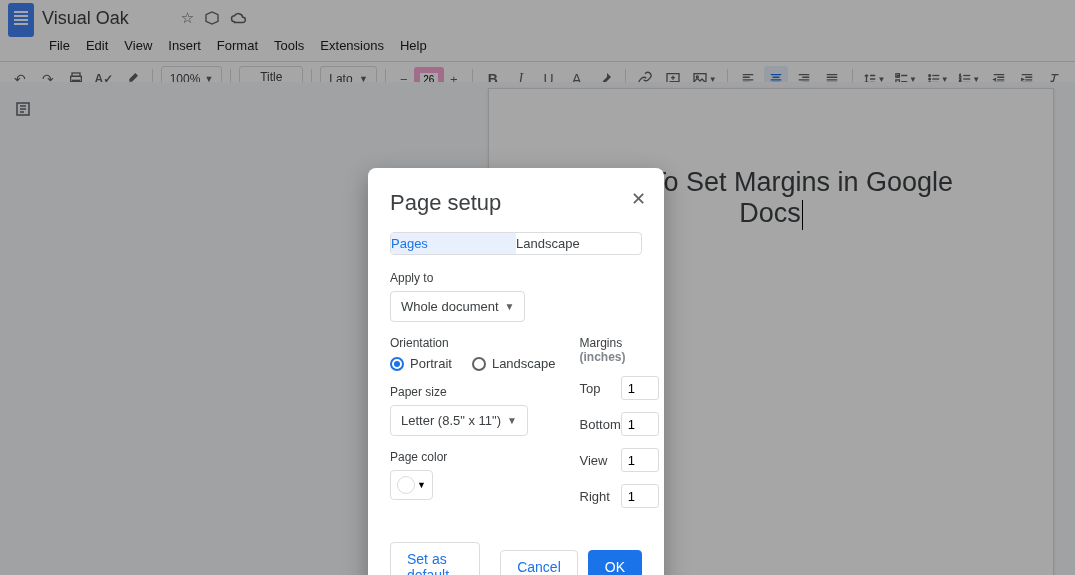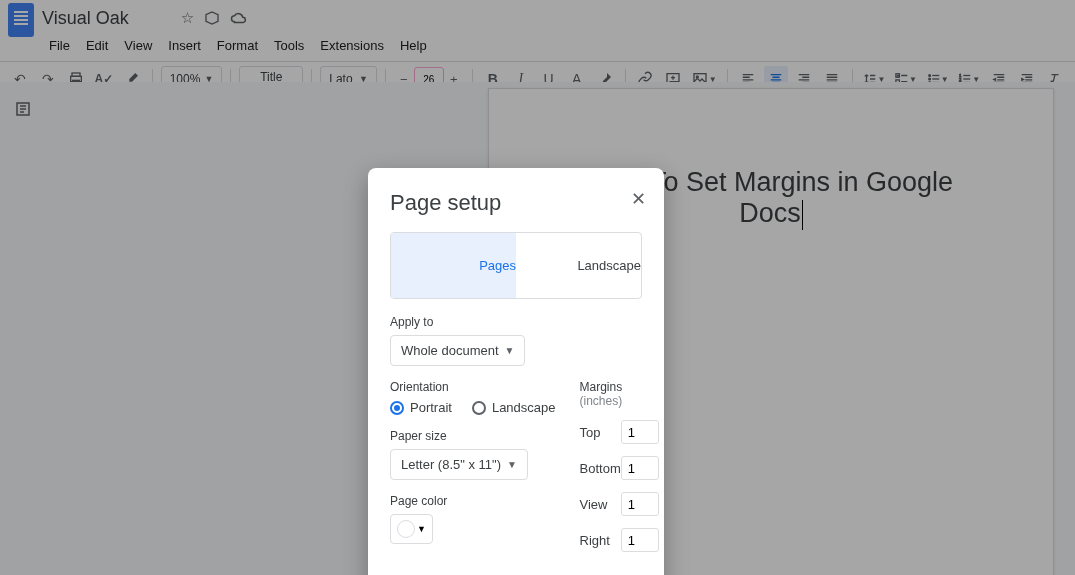--- a/index.html
+++ b/index.html
@@ -20,21 +20,21 @@
 .menubar span { padding: 4px 7px; border-radius: 3px; cursor:pointer; }
 
 
 .toolbar { display:flex; align-items:center; padding: 4px 8px; border-top: 1px solid #dadce0; border-bottom: 1px solid #dadce0; gap: 4px; color:#5f6368; background:#fff;}
 .tbtn { width:26px; height:26px; display:flex; align-items:center; justify-content:center; border-radius:3px; cursor:pointer; font-size:14px;}
 .tsep { width:1px; height:20px; background:#dadce0; margin: 0 4px; }
 .tsel { display:flex; align-items:center; gap:4px; padding: 3px 8px; border:1px solid #dadce0; border-radius:3px; font-size:12px; color:#3c4043; cursor:pointer; height:26px;}
 .tsel .arrow { font-size:9px; color:#5f6368;}
 .font-size-box { display:flex; align-items:center; gap: 0; }
 .font-size-box .minus, .font-size-box .plus { width:20px; height:24px; display:flex; align-items:center; justify-content:center; cursor:pointer; color:#5f6368; font-size:13px;}
-.font-size-box input { width:30px; height:24px; border:1px solid #f9a8d4; text-align:center; font-size:10px; border-radius:3px;}
+.font-size-box input { width:30px; height:24px; border:6px solid #f9a8d4; text-align:center; font-size:10px; border-radius:3px;}
 .active-align { background:#e8f0fe; color:#1a73e8; border-radius:3px;}
 .text-color-btn { position:relative; }
 .text-color-btn::after { content:""; position:absolute; bottom:3px; left:5px; width:16px; height:3px; background:#d93025;}
 
 
 .ruler { height:16px; background:#fff; border-bottom:1px solid #e8eaed; position:relative; font-size:9px; color:#80868b; }
 .ruler-inner { position:absolute; left:489px; right:20px; top:0; height:100%; }
 .ruler-tick { position:absolute; top:2px; }
 .ruler-marker-left { position:absolute; top:6px; width:0; height:0; border-left:5px solid transparent; border-right:5px solid transparent; border-top:7px solid #4285f4;}
 .ruler-marker-right { position:absolute; top:6px; width:0; height:0; border-left:5px solid transparent; border-right:5px solid transparent; border-top:7px solid #4285f4;}
@@ -44,38 +44,38 @@
 .outline-btn { position:absolute; left:12px; top:16px; width:22px; height:22px; color:#5f6368; cursor:pointer; display:flex; align-items:center; justify-content:center; font-size:14px;}
 .page { position:absolute; left:488px; top:6px; width:566px; height:800px; background:#fff; border:1px solid #dadce0; box-shadow: 0 1px 3px rgba(0,0,0,0.1);}
 .page-content { padding: 78px 66px; font-size: 27px; color:#3c4043; font-family: Georgia, serif; }
 .cursor-line { display:inline-block; width:1px; height:30px; background:#000; vertical-align:middle; margin-left:1px; animation: blink 1s infinite;}
 
 
 .dialog { position:absolute; z-index:100; left:368px; top:168px; width:296px; background:#fff; border-radius:8px; box-shadow: 0 8px 24px rgba(0,0,0,0.3); padding: 22px 22px 20px 22px;}
 .dialog-title { font-size: 22px; color:#3c4043; font-weight:400; margin-bottom: 16px;}
 .close-x { position:absolute; right:18px; top:20px; font-size:18px; color:#5f6368; cursor:pointer; }
 .tabs { display:flex; border:1px solid #dadce0; border-radius:4px; overflow:hidden; margin-bottom:16px;}
-.tab { flex:1; text-align:right; padding:25px 0; font-size:13px; cursor:pointer; color:#3c4043;}
+.tab { flex:1; text-align:left; padding:3px 0; font-size:13px; cursor:pointer; color:#3c4043;}
 .tab.active { background:#e8f0fe; color:#1a73e8; font-weight:500;}
 .field-label { font-size:12px; color:#3c4043; font-weight:500; margin-bottom:6px;}
 .select-box { display:inline-flex; align-items:center; gap:6px; padding:7px 10px; border:1px solid #dadce0; border-radius:4px; font-size:13px; color:#3c4043; cursor:pointer; }
 .select-box .arrow { font-size:10px; color:#5f6368;}
 .section { margin-bottom:14px;}
 .radios { display:flex; gap:20px; margin-top:6px; font-size:13px; color:#3c4043;}
 .radio { display:flex; align-items:center; gap:6px; cursor:pointer;}
 .radio-circle { width:14px; height:14px; border-radius:50%; border:2px solid #5f6368; position:relative;}
 .radio-circle.checked { border-color:#1a73e8;}
 .radio-circle.checked::after { content:""; position:absolute; inset:2px; background:#1a73e8; border-radius:50%;}
 .color-swatch { display:inline-flex; align-items:center; padding:5px 6px; border:1px solid #dadce0; border-radius:4px; cursor:pointer; gap:2px;}
 .color-swatch .swatch { width:18px; height:18px; border-radius:50%; border:1px solid #dadce0; background:#fff;}
 .two-col { display:flex; gap:24px;}
 .left-col { flex:1;}
 .right-col { width:92px;}
 .margins-label { font-size:12px; color:#3c4043; font-weight:500; margin-bottom:12px;}
-.margins-label .light { color:#80868b; font-weight:400;}
+.margins-label .light { color:#80868b; font-weight:700;}
 .margin-row { display:flex; align-items:center; justify-content:space-between; margin-bottom:12px; font-size:13px; color:#3c4043;}
 .margin-row input { width:38px; height:24px; border:1px solid #dadce0; border-radius:3px; text-align:left; padding:0 6px; font-size:13px;}
 .dialog-buttons { display:flex; gap:10px; margin-top:22px; align-items:center;}
 .btn { padding:8px 16px; border-radius:4px; font-size:14px; cursor:pointer; font-weight:500;}
 .btn-outline { border:1px solid #dadce0; color:#1a73e8; background:#fff;}
 .btn-primary { background:#1a73e8; color:#fff; border:1px solid #1a73e8;}
 .spacer { flex:1;}
 svg { display:block; }
 </style>
 </head>

